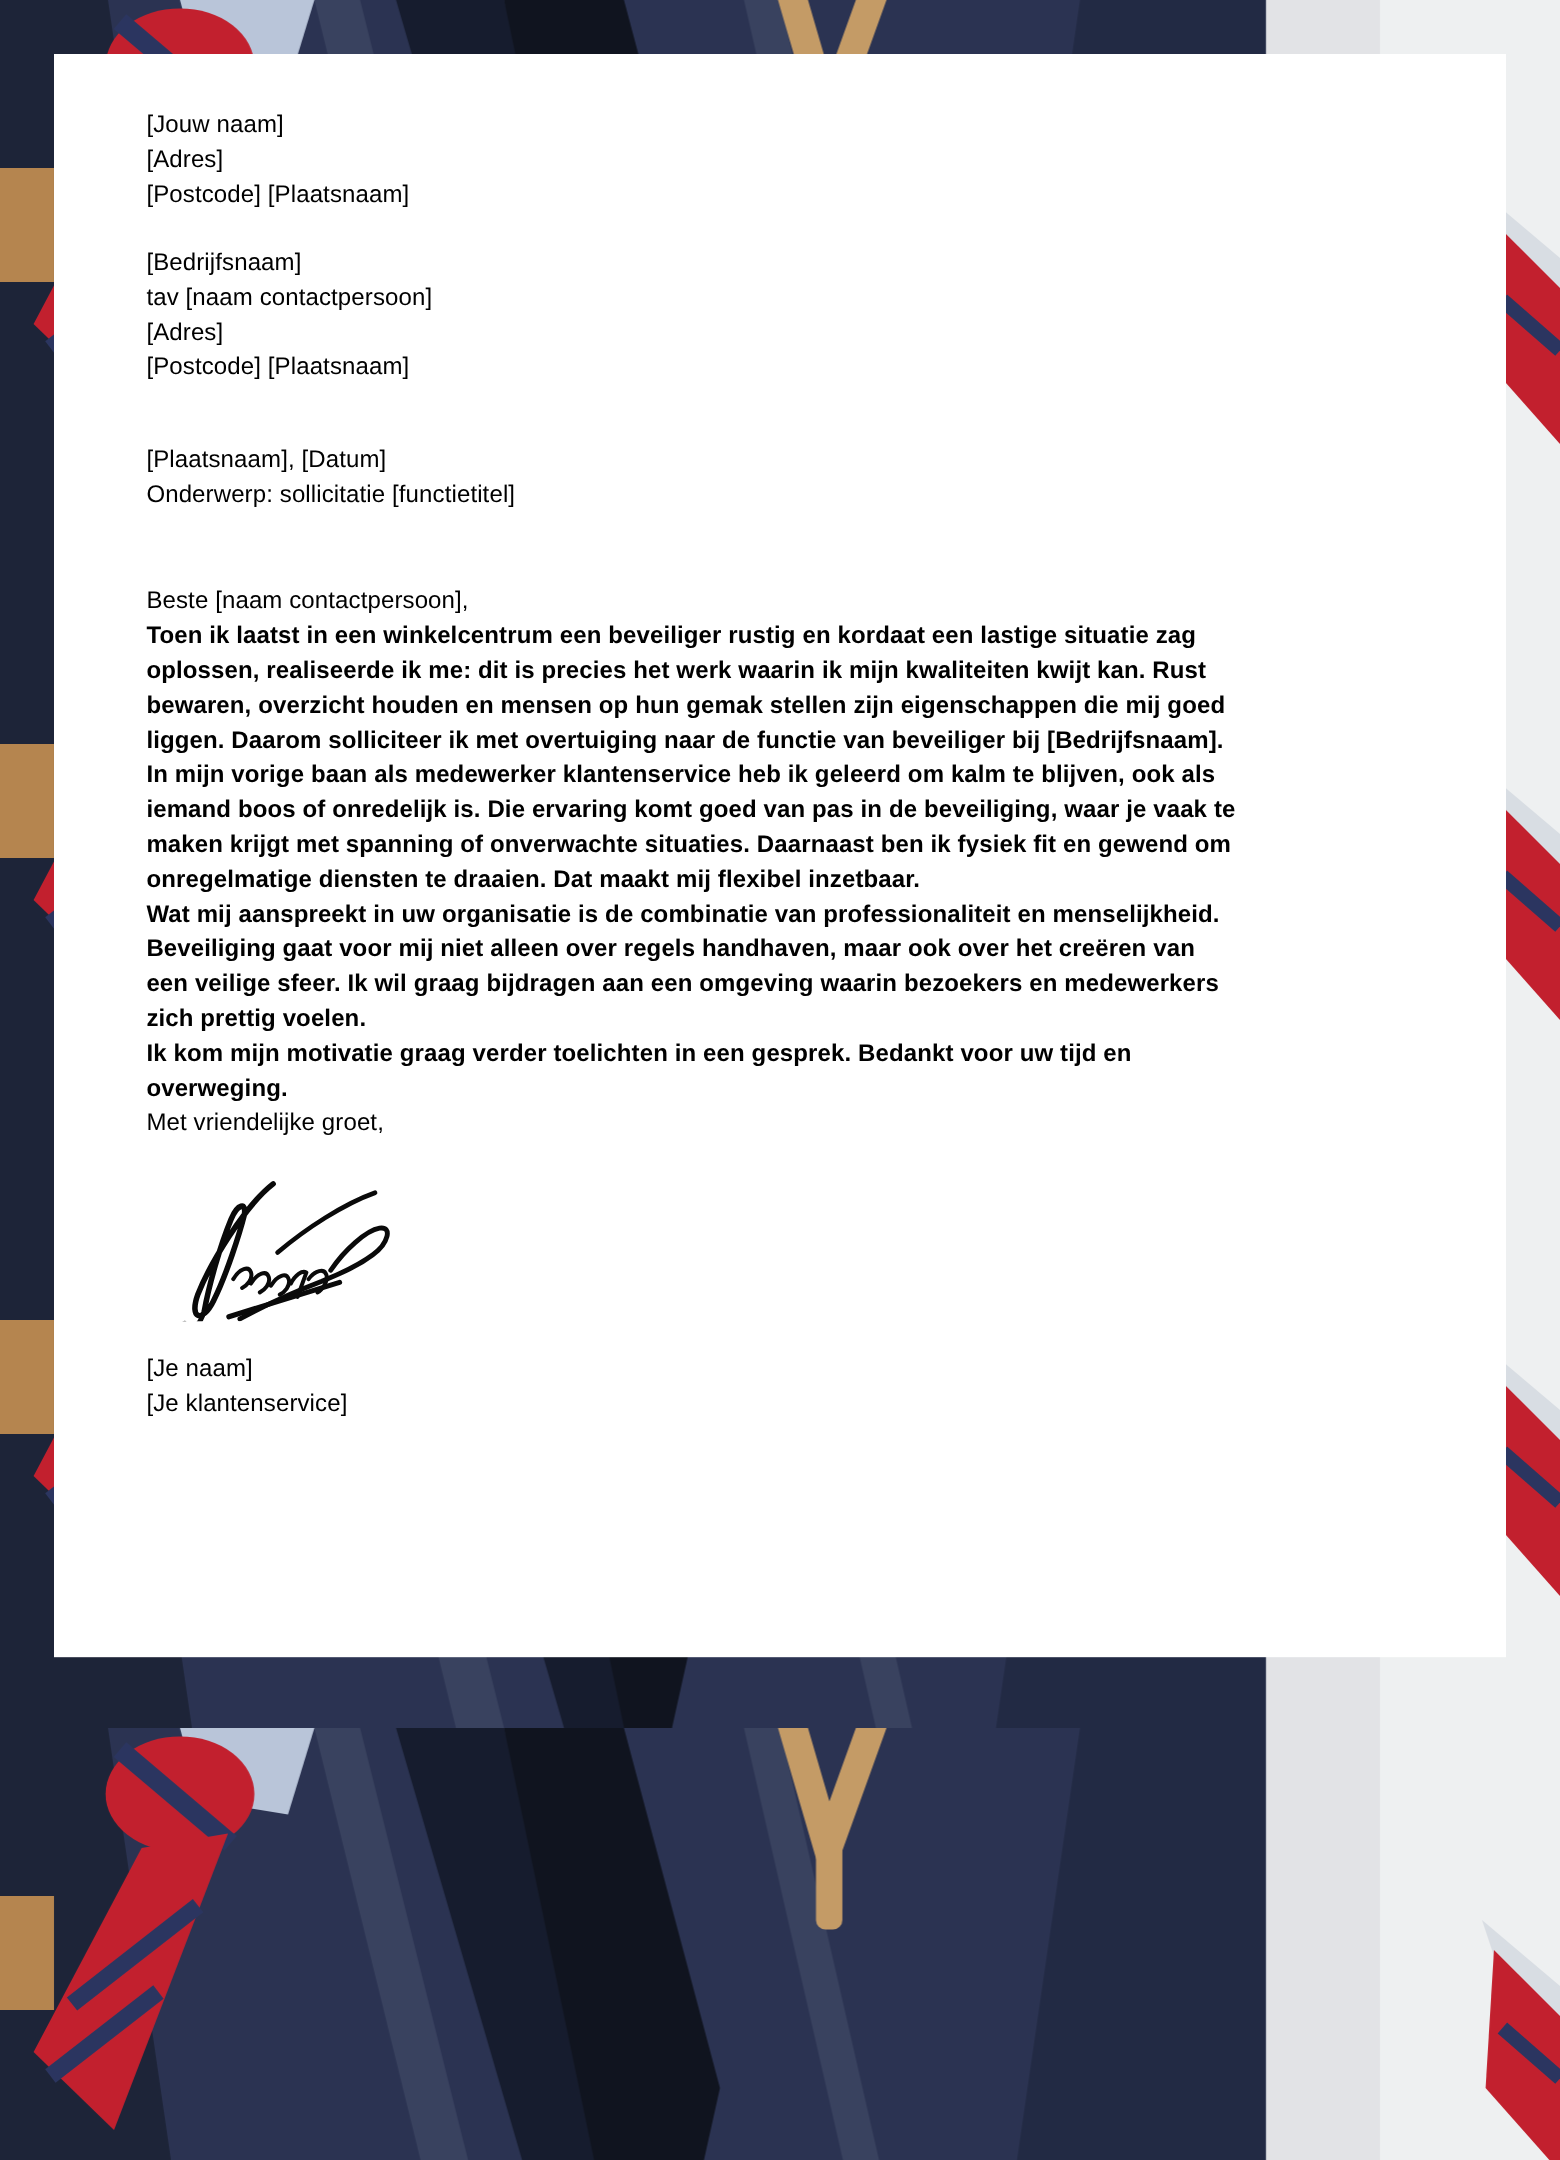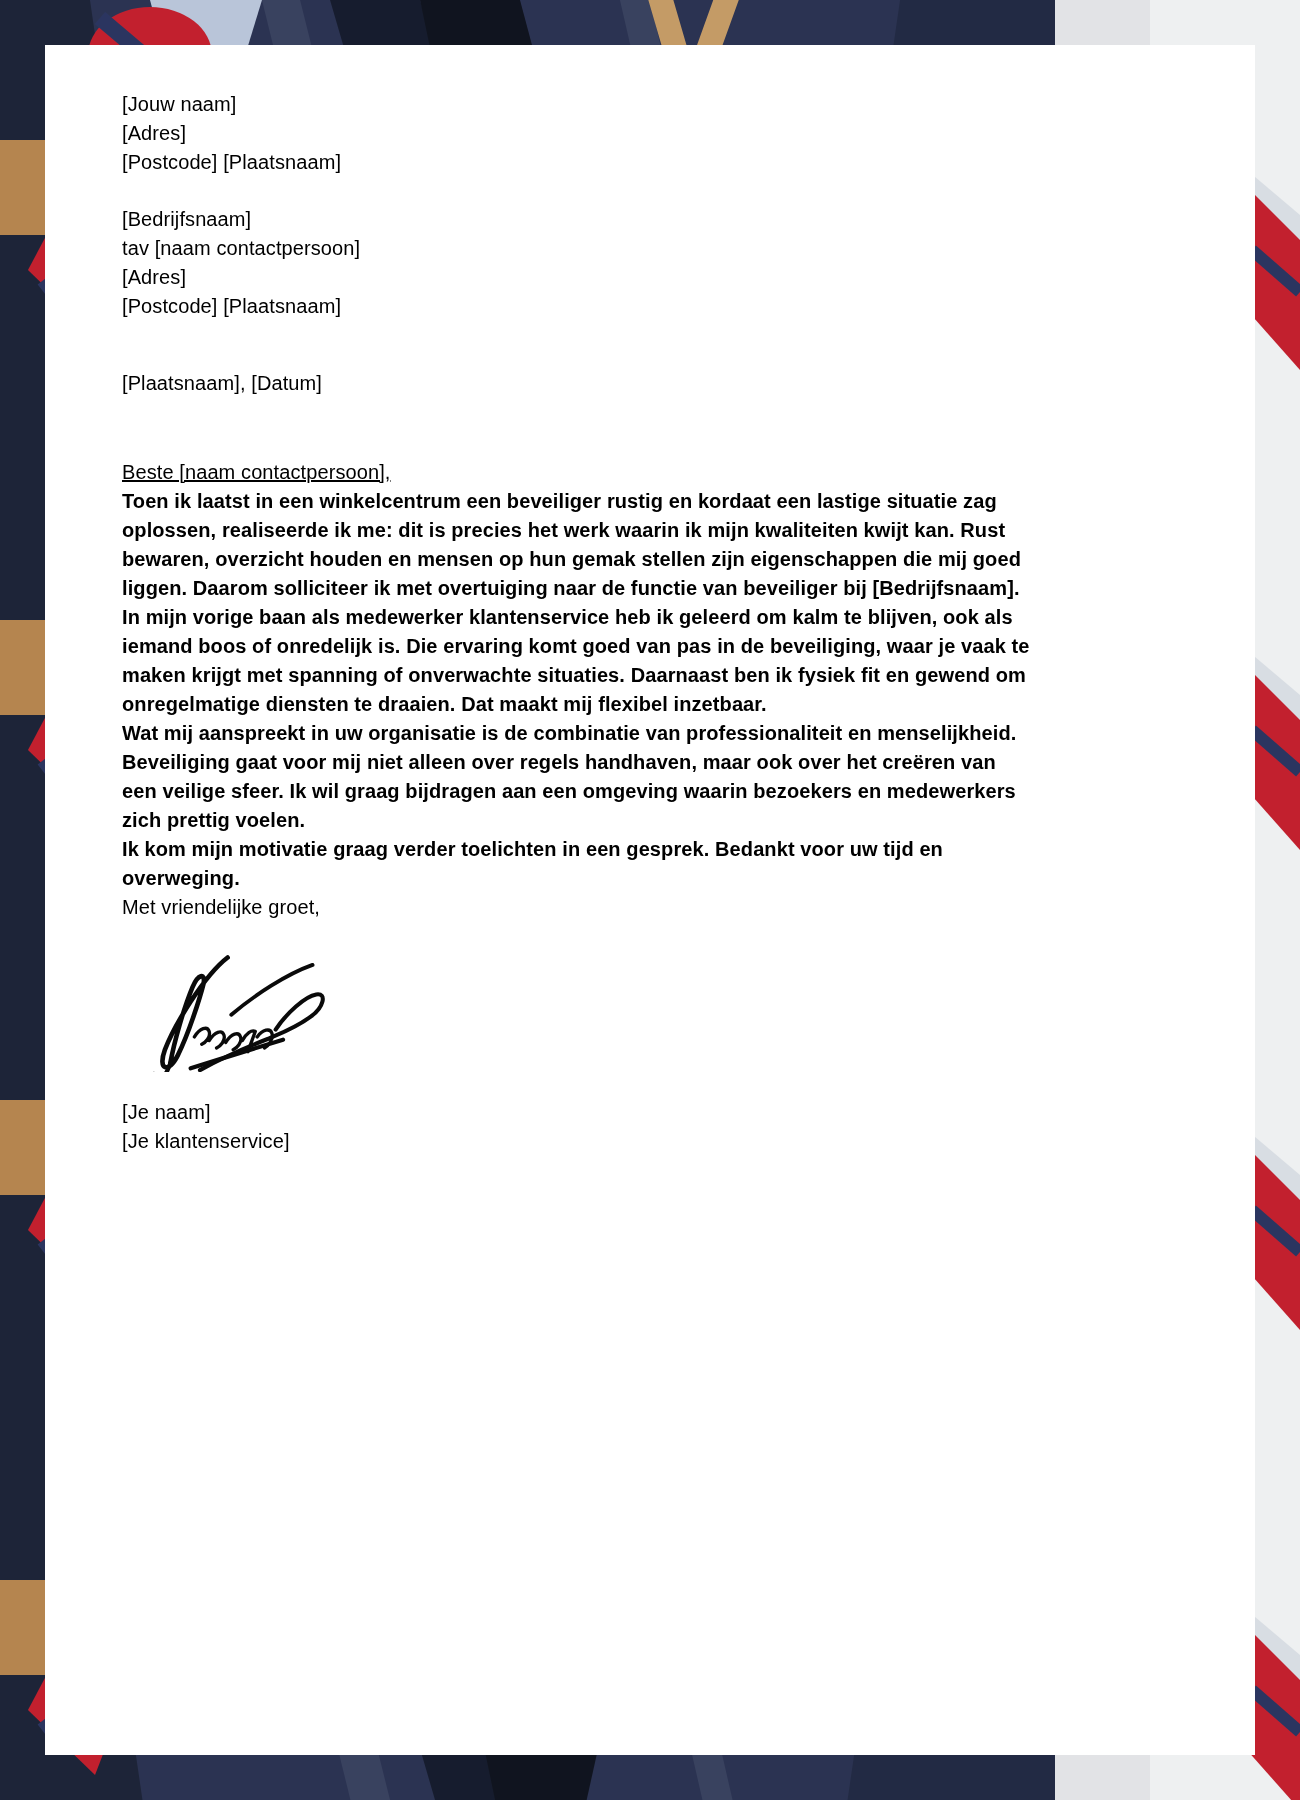--- a/index.html
+++ b/index.html
@@ -6,36 +6,36 @@
   body{
     position:relative;
     width:1300px;height:1800px;
     font-family:"Liberation Sans", sans-serif;
     background:#2b3352;
     overflow:hidden;
   }
   .bg-svg{position:absolute;left:0;top:0;width:1300px;height:1800px;display:block;}
   .page{
     position:absolute;left:45px;top:45px;
-    width:1210px;height:1710px;
+    width:1210px;height:1336px;
     background:#ffffff;
     box-sizing:border-box;
     padding:45px 223px 0 77px;
   }
   .page p{
     margin:0;
     font-size:20px;
     line-height:29px;
     color:#000000;
     letter-spacing:0.1px;
   }
   .block-sender{margin-bottom:28px;}
   .block-recipient{margin-bottom:32px;}
   .block-dateline{margin-bottom:60px;margin-top:48px;}
-  .salutation{margin-bottom:26px;text-decoration:underline;}
+  .salutation{margin-bottom:26px;}
   .para{margin-bottom:28px;font-weight:bold;}
   .para-last{margin-bottom:46px;}
   .closing{margin-bottom:0;}
   .sig-svg{display:block;margin:30px 0 26px 18px;width:190px;height:120px;}
   .sig-svg path{fill:none;stroke:#0a0a0a;stroke-linecap:round;stroke-linejoin:round;}
 </style>
 </head>
 <body>
 
 <svg class="bg-svg" xmlns="http://www.w3.org/2000/svg" width="1300" height="1800">
@@ -86,20 +86,21 @@
 
   <div class="block-recipient">
     <p>[Bedrijfsnaam]</p>
     <p>tav [naam contactpersoon]</p>
     <p>[Adres]</p>
     <p>[Postcode] [Plaatsnaam]</p>
   </div>
 
   <div class="block-dateline">
     <p>[Plaatsnaam], [Datum]</p>
+    <p>Onderwerp: sollicitatie [functietitel]</p>
   </div>
 
   <p class="salutation">Beste [naam contactpersoon],</p>
 
   <p class="para">Toen ik laatst in een winkelcentrum een beveiliger rustig en kordaat een lastige situatie zag oplossen, realiseerde ik me: dit is precies het werk waarin ik mijn kwaliteiten kwijt kan. Rust bewaren, overzicht houden en mensen op hun gemak stellen zijn eigenschappen die mij goed liggen. Daarom solliciteer ik met overtuiging naar de functie van beveiliger bij [Bedrijfsnaam].</p>
   <p class="para">In mijn vorige baan als medewerker klantenservice heb ik geleerd om kalm te blijven, ook als iemand boos of onredelijk is. Die ervaring komt goed van pas in de beveiliging, waar je vaak te maken krijgt met spanning of onverwachte situaties. Daarnaast ben ik fysiek fit en gewend om onregelmatige diensten te draaien. Dat maakt mij flexibel inzetbaar.</p>
   <p class="para">Wat mij aanspreekt in uw organisatie is de combinatie van professionaliteit en menselijkheid. Beveiliging gaat voor mij niet alleen over regels handhaven, maar ook over het creëren van een veilige sfeer. Ik wil graag bijdragen aan een omgeving waarin bezoekers en medewerkers zich prettig voelen.</p>
   <p class="para para-last">Ik kom mijn motivatie graag verder toelichten in een gesprek. Bedankt voor uw tijd en overweging.</p>
 
   <p class="closing">Met vriendelijke groet,</p>

